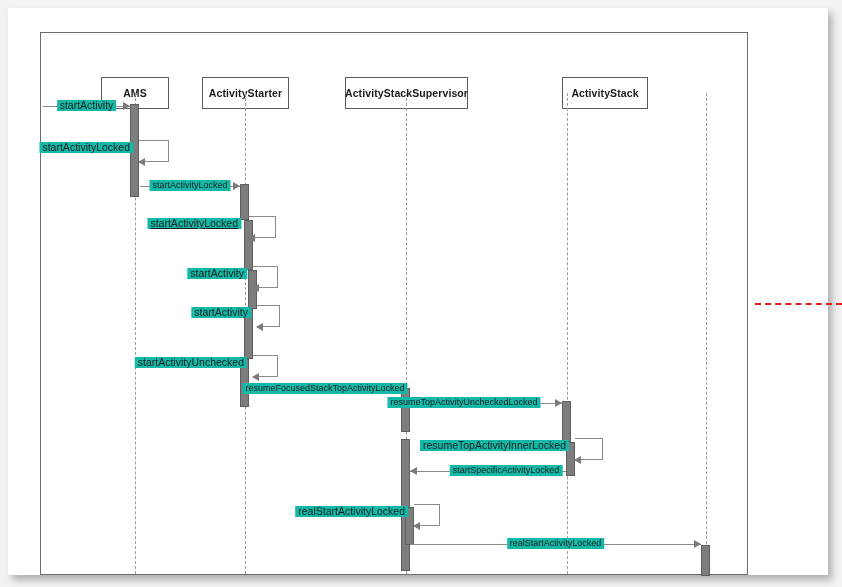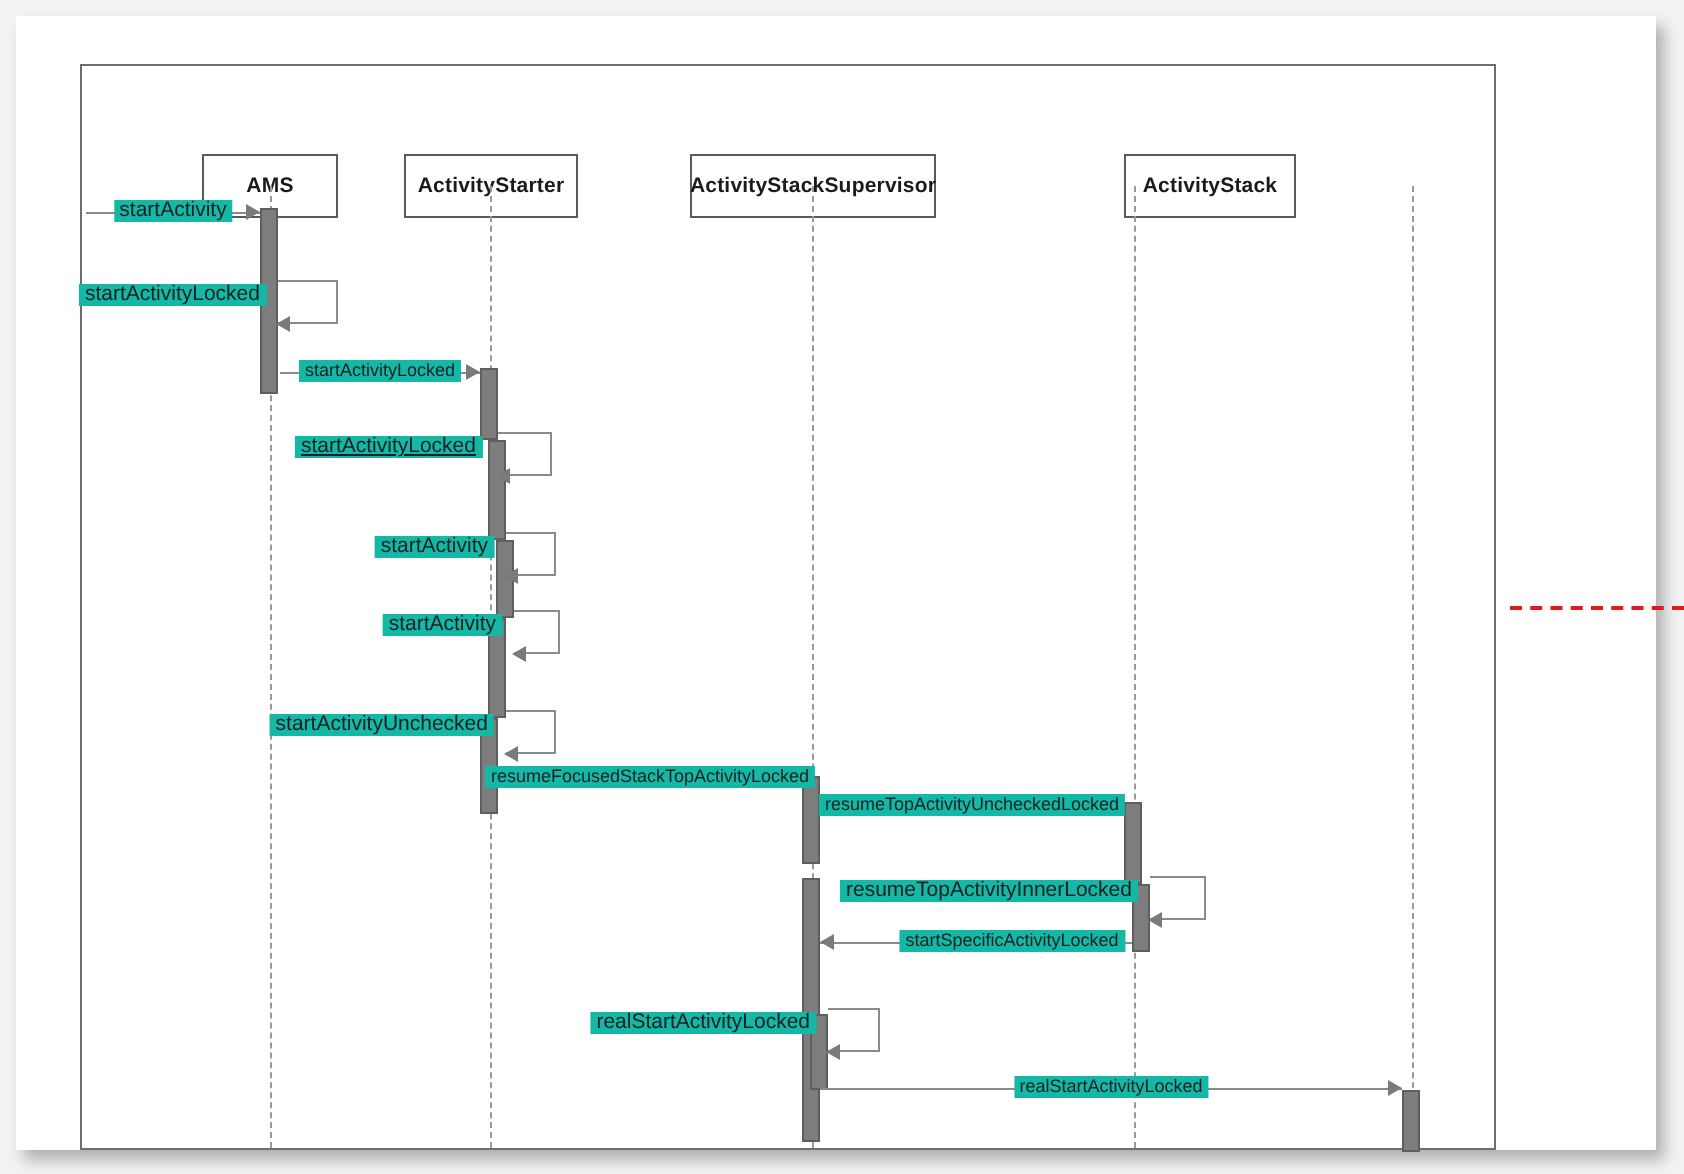--- a/index.html
+++ b/index.html
@@ -167,21 +167,21 @@
         <div class="arrow-left" style="left: 215px; top: 290px;"></div>
         <div class="msg-label big" style="top: 274px; left: 210px; transform: translateX(-100%);">startActivity</div>
         <div class="selfcall" style="left: 212px; top: 322px; width: 25px; height: 22px;"></div>
         <div class="arrow-left" style="left: 211px; top: 340px;"></div>
         <div class="msg-label big" style="top: 324px; left: 206px; transform: translateX(-100%);">startActivityUnchecked</div>
         <div class="msg-line" style="left: 208px; top: 356px; width: 152px;"></div>
         <div class="arrow-right" style="top: 352px; left: 353px;"></div>
         <div class="msg-label" style="top: 350px; left: 284px; transform: translateX(-50%);">resumeFocusedStackTopActivityLocked</div>
         <div class="msg-line" style="left: 369px; top: 370px; width: 152px;"></div>
         <div class="arrow-right" style="top: 366px; left: 514px;"></div>
-        <div class="msg-label" style="top: 364px; left: 445px; transform: translateX(-50%);">resumeTopActivityUncheckedLocked</div>
+        <div class="msg-label" style="top: 364px; left: 423px; transform: translateX(-50%);">resumeTopActivityUncheckedLocked</div>
         <div class="selfcall" style="left: 534px; top: 405px; width: 28px; height: 22px;"></div>
         <div class="arrow-left" style="left: 533px; top: 423px;"></div>
         <div class="msg-label big" style="top: 407px; left: 528px; transform: translateX(-100%);">resumeTopActivityInnerLocked</div>
         <div class="msg-line" style="left: 369px; top: 438px; width: 156px;"></div>
         <div class="arrow-left" style="top: 434px; left: 369px;"></div>
         <div class="msg-label" style="top: 432px; left: 465px; transform: translateX(-50%);">startSpecificActivityLocked</div>
         <div class="selfcall" style="left: 373px; top: 471px; width: 26px; height: 22px;"></div>
         <div class="arrow-left" style="left: 372px; top: 489px;"></div>
         <div class="msg-label big" style="top: 473px; left: 367px; transform: translateX(-100%);">realStartActivityLocked</div>
         <div class="msg-line" style="left: 369px; top: 511px; width: 291px;"></div>

